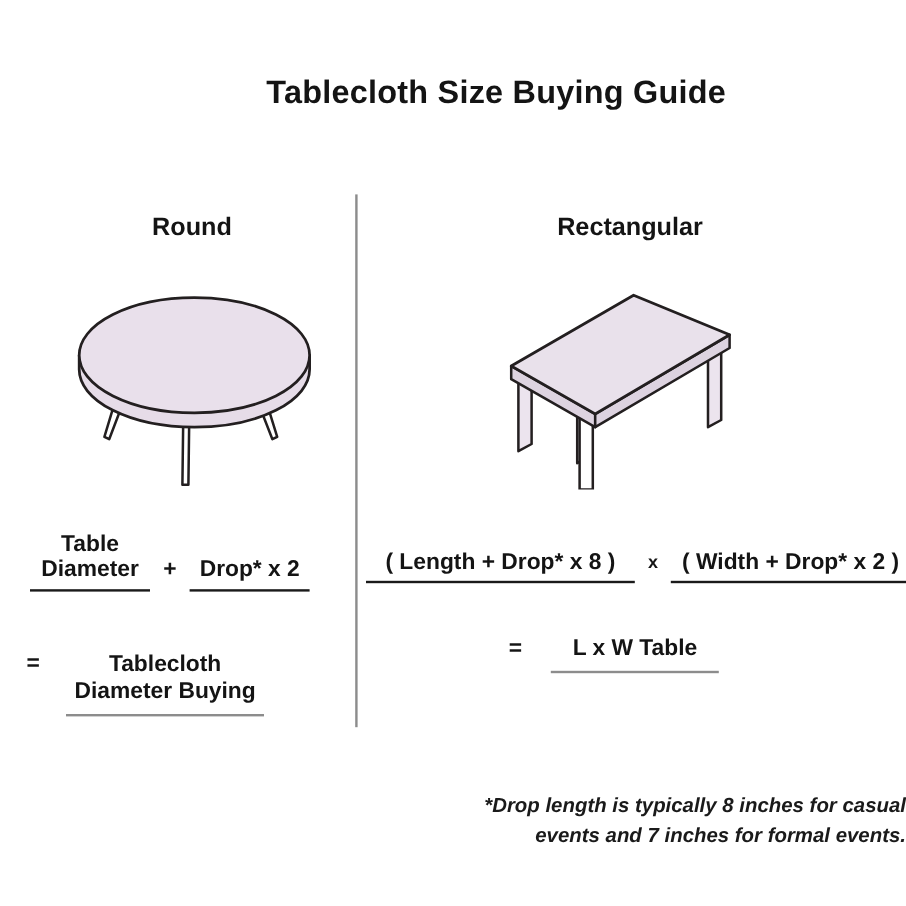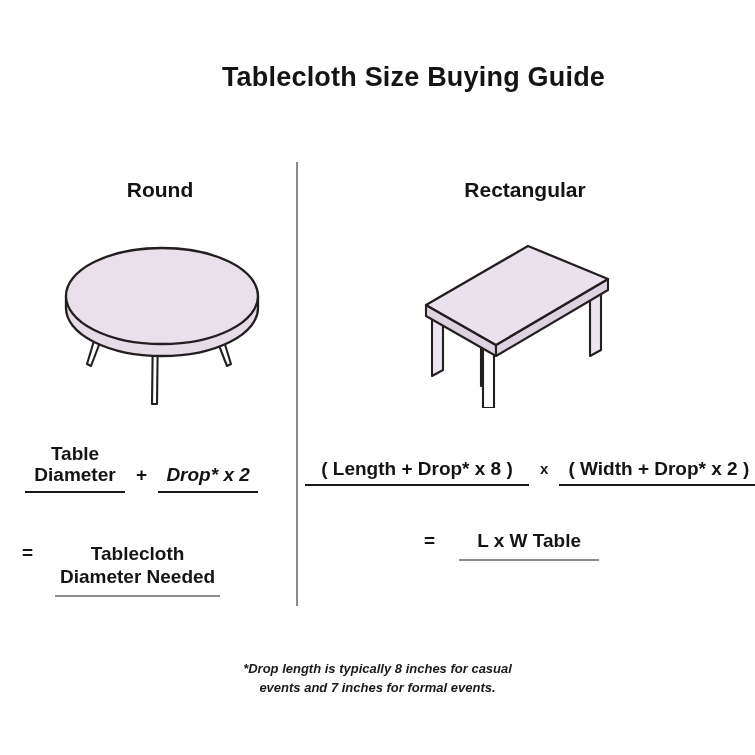--- a/index.html
+++ b/index.html
@@ -78,21 +78,21 @@
     color: #141414;
     padding: 0 11px 7px 11px;
   }
   .op.small {
     font-size: 15px;
     padding-bottom: 9px;
   }
   
   #left-formula { left: 25px; top: 443px; }
   #left-formula .t1 { width: 100px; }
-  #left-formula .t2 { width: 100px; font-style: italic; }
+  #left-formula .t2 { width: 100px; }
   
   #right-formula { left: 305px; top: 458px; }
   #right-formula .t1 { width: 224px; }
   #right-formula .t2 { width: 199px; }
   
   .result-row {
     position: absolute;
     display: flex;
     align-items: center;
   }
@@ -115,22 +115,22 @@
   #left-result .result { width: 165px; margin-top: 25px; }
   #right-result { left: 424px; top: 530px; }
   #right-result .eq { margin-right: 24px; padding-bottom: 8px; }
   #right-result .result { width: 140px; }
   
   .footnote {
     position: absolute;
     left: 0;
     top: 660px;
     width: 755px;
-    text-align: center;
-    font-size: 13px;
+    text-align: right;
+    font-size: 17px;
     font-style: italic;
     font-weight: 600;
     line-height: 1.45;
     color: #1a1a1a;
   }
 </style>
 </head>
 <body>
 
 <div class="page">
@@ -187,21 +187,21 @@
       <span>Diameter</span>
     </div>
     <div class="op">+</div>
     <div class="term t2">Drop* x 2</div>
   </div>
 
   <div class="result-row" id="left-result">
     <div class="eq">=</div>
     <div class="result">
       <span>Tablecloth</span><br>
-      <span>Diameter Needed</span>
+      <span>Diameter Buying</span>
     </div>
   </div>
 
   <div class="formula-row" id="right-formula">
     <div class="term t1">( Length + Drop* x 8 )</div>
     <div class="op small">x</div>
     <div class="term t2">( Width + Drop* x 2 )</div>
   </div>
 
   <div class="result-row" id="right-result">

